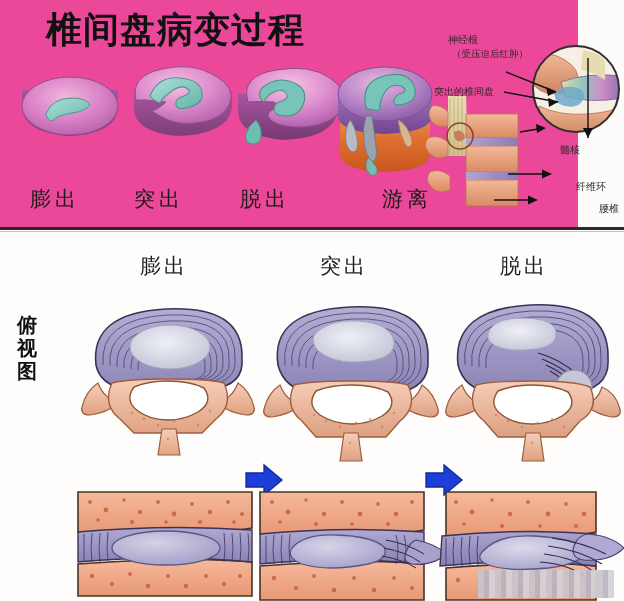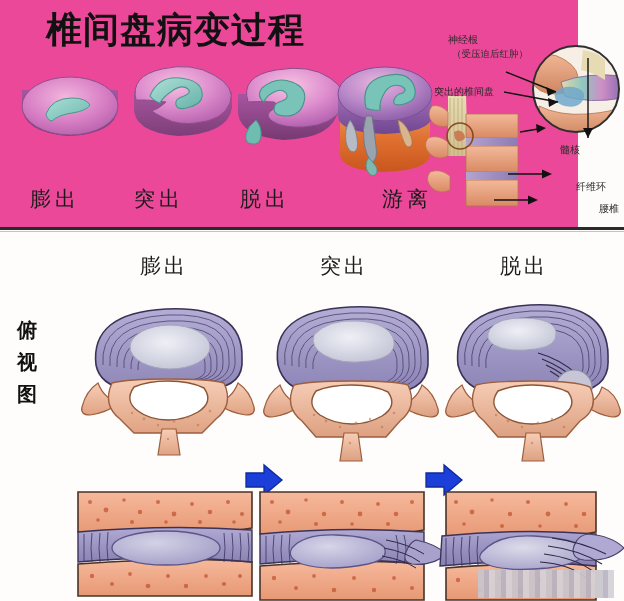--- a/index.html
+++ b/index.html
@@ -71,21 +71,21 @@
   }
 
   .row-label{
     position:absolute;
     font-family:"DejaVu Sans","Liberation Sans",sans-serif;
     font-weight:bold;
     font-size:20px;
     color:#111;
     width:30px;
     text-align:center;
-    line-height:32px;
+    line-height:23px;
     word-break:break-all;
   }
 
   .arrow{position:absolute;}
 
   .watermark{
     position:absolute;
     background:
       repeating-linear-gradient(90deg,#c9c6cc 0 6px,#b9b4c2 6px 11px,#d6d2d8 11px 17px),
       linear-gradient(#bdb8c6,#cfc9d4);

